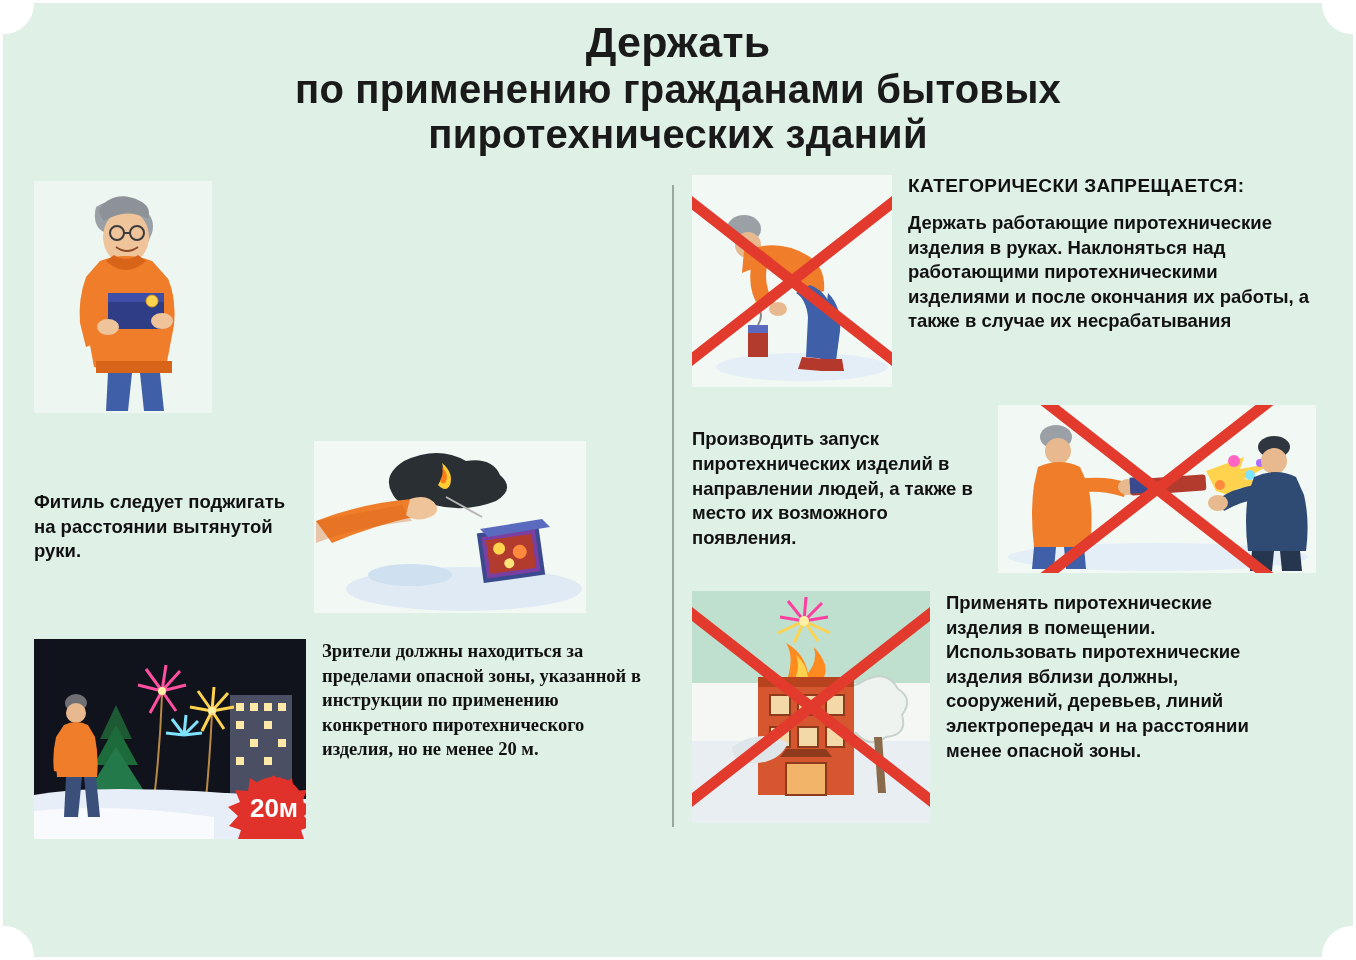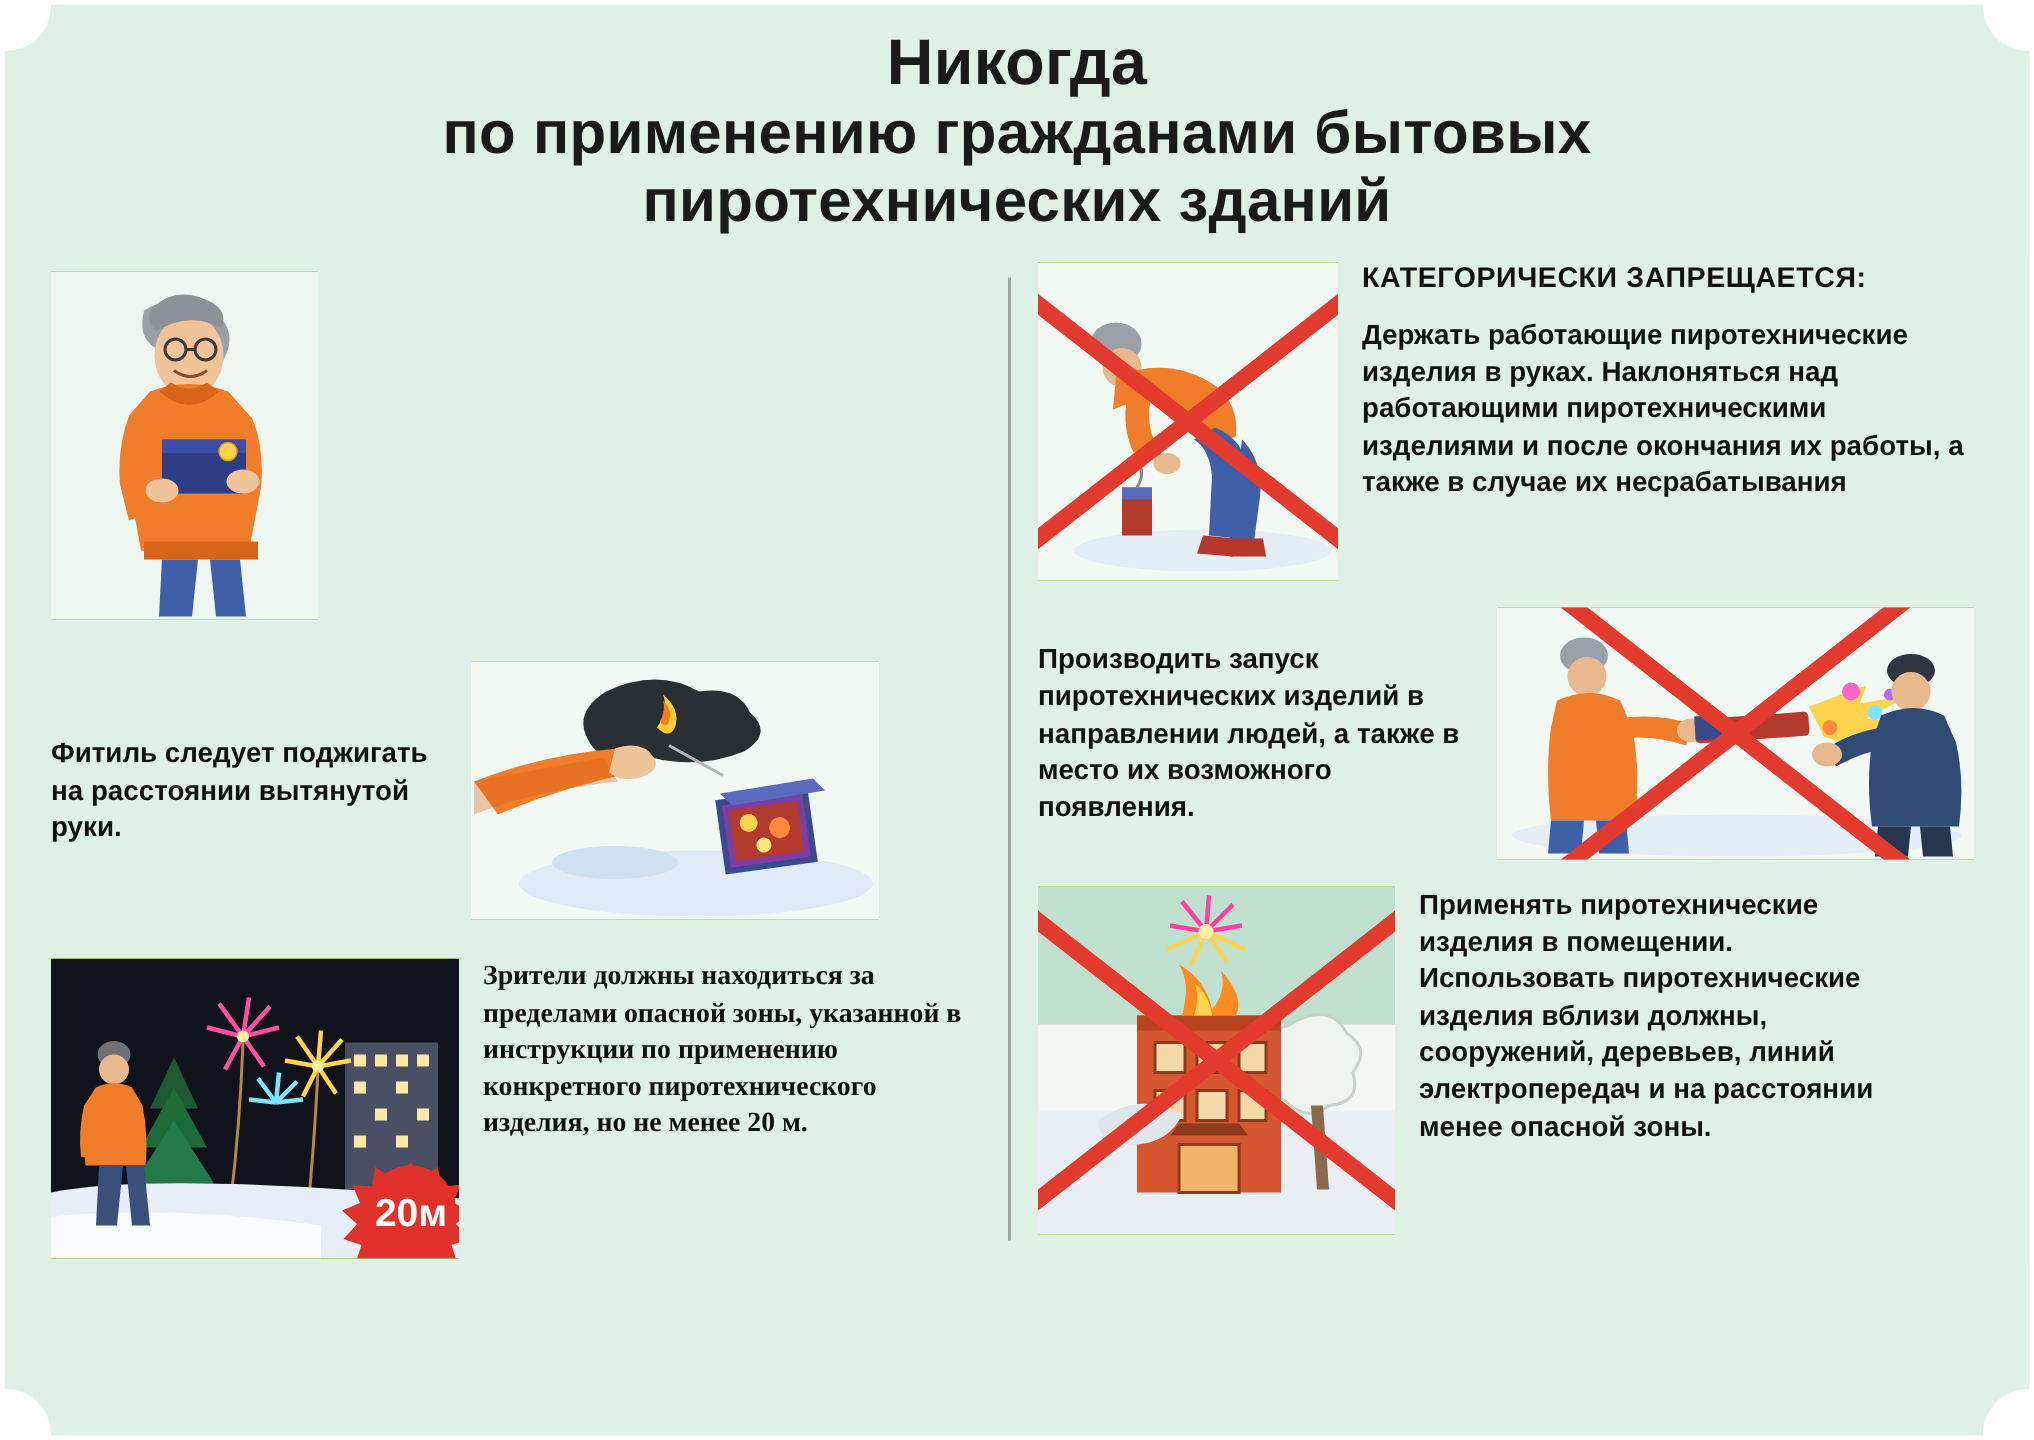--- a/index.html
+++ b/index.html
@@ -88,21 +88,21 @@
     font-size: 19px;
     font-weight: bold;
     color: #111;
     letter-spacing: 0.4px;
     margin-bottom: 14px;
   }
 
   .pic {
     position: relative;
     flex: none;
-    background: #84cc16;
+    background: #3b82f6;
     overflow: hidden;
     text-align: right;
   }
   .pic svg { display: block; }
 
   
   .cross {
     position: absolute;
     left: 0; top: 0; right: 0; bottom: 0;
     pointer-events: none;
@@ -123,21 +123,21 @@
 </head>
 <body>
 
 <div class="poster">
   <div class="corner tl"></div>
   <div class="corner tr"></div>
   <div class="corner bl"></div>
   <div class="corner br"></div>
 
   <div class="title-block">
-    <div class="title-line l1">Никогда</div>
+    <div class="title-line l1">Держать</div>
     <div class="title-line">по применению гражданами бытовых</div>
     <div class="title-line">пиротехнических зданий</div>
   </div>
 
   <div class="columns">
 
     <div class="col col-left">
 
       <div class="row" style="margin-top:8px;">
         <div class="pic" style="width:178px;height:232px;">

